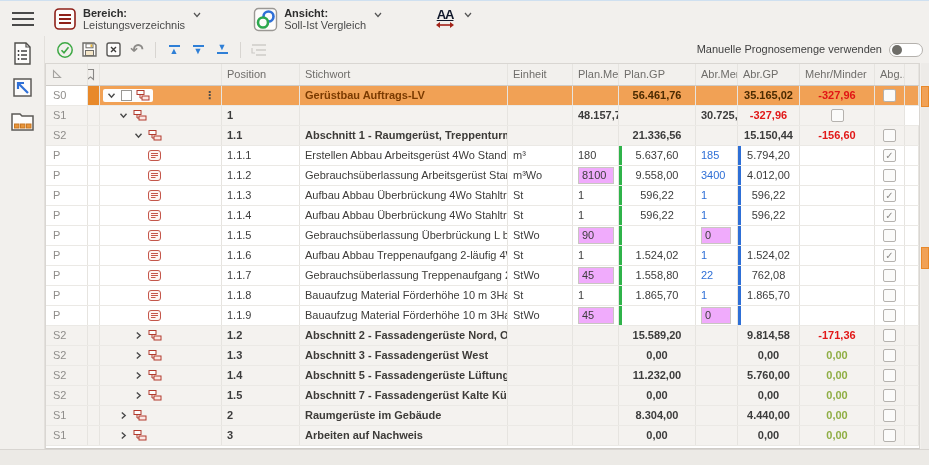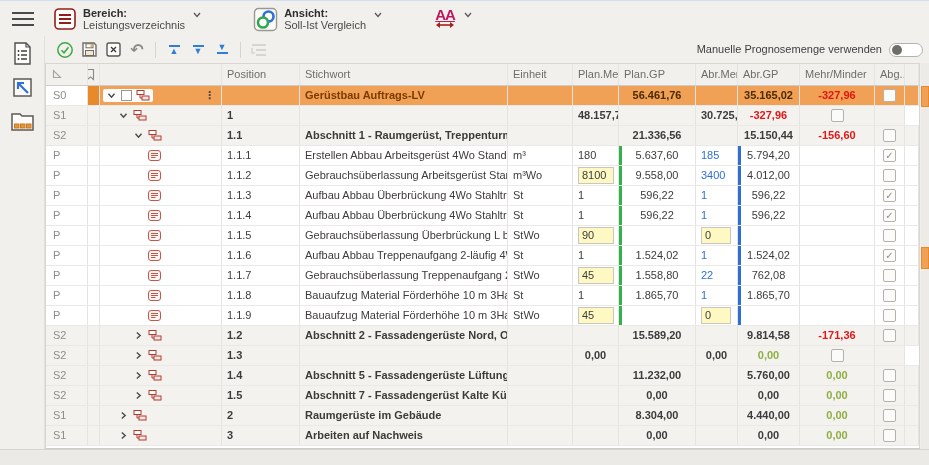--- a/index.html
+++ b/index.html
@@ -53,21 +53,21 @@
   .neg { color:#e11818; font-weight:bold; }
   .zero { color:#8fae44; }
   .sel .c { background:#f1a155; }
   .sel .c.type { background:#fff; color:#8f8d8a; }
   .sel .c.ind { background:#e8892a; }
   .sel .stich { color:#7a3a00; }
   .sel .c.num { color:#4a2a00; }
   .sel .c.num.neg { color:#e11515; }
   .cbx { width:13px; height:13px; border:1px solid #b5b2ae; border-radius:2px; background:#fbfbfa; display:inline-flex; align-items:center; justify-content:center; font-size:10px; color:#8c8a87; margin-top:3px; cursor:pointer; }
   .minicbx { width:11px; height:11px; border:1px solid #9a9894; background:#fff; display:inline-block; cursor:pointer; }
-  .ibox { display:inline-block; min-width:36px; border:1px solid #c9c6c2; background:#fef9c3; padding:0 3px; line-height:15px; margin-top:1px; }
+  .ibox { display:inline-block; min-width:36px; border:1px solid #c9c6c2; background:#f0abfc; padding:0 3px; line-height:15px; margin-top:1px; }
   .vbar { position:absolute; left:0; top:0; width:3px; height:19px; }
   .vbar.g { background:#2fb34a; }
   .vbar.b { background:#2e6fd6; }
   .c.abg { text-align:center; padding:0; }
 
   
   .sliver { position:absolute; left:921px; top:62px; width:8px; height:386px; background:#edebe8; }
   .sliver .frag { position:absolute; left:0; width:8px; background:#f1a155; border:1px solid #e8892a; }
   .footer { position:absolute; left:0; top:448px; width:929px; height:17px; background:#eceae6; border-top:1px solid #d8d5d1; }
 
@@ -117,21 +117,21 @@
       </span>
       <span class="caret">
           <svg width="8" height="6" viewBox="0 0 8 6">
             <path d="M1 1 L4 4.5 L7 1" stroke="#555" fill="none" stroke-width="1.2"></path>
           </svg>
         </span>
     </div>
 
     <div class="tbgroup">
       <span style="text-align:center;">
-        <div style="color:#be185d;font-weight:bold;font-size:15px;line-height:12px;letter-spacing:-1px;text-decoration:underline;">AA</div>
+        <div style="color:#0f172a;font-weight:bold;font-size:13px;line-height:12px;letter-spacing:-1px;text-decoration:underline;">AA</div>
         <svg width="22" height="8" viewBox="0 0 22 8">
             <path d="M4 4 H18" stroke="#a32318" stroke-width="1.6"></path>
             <path d="M6 1 L2 4 L6 7 Z" fill="#a32318"></path>
             <path d="M16 1 L20 4 L16 7 Z" fill="#a32318"></path>
           </svg>
       </span>
       <span class="caret">
           <svg width="8" height="6" viewBox="0 0 8 6">
             <path d="M1 1 L4 4.5 L7 1" stroke="#555" fill="none" stroke-width="1.2"></path>
           </svg>
@@ -612,20 +612,21 @@
               <span>
                 <svg width="14" height="11" viewBox="0 0 14 11">
                   <path d="M4 5 V8 H9 V9" fill="none" stroke="#b23b2e"></path>
                   <rect x="1" y="0.5" width="7" height="4" fill="#fdfdfd" stroke="#b23b2e"></rect>
                   <rect x="6" y="6" width="7" height="4" fill="#fbe6e3" stroke="#b23b2e"></rect>
                 </svg>
               </span>
             </span>
           </div>
           <div class="c bold">1.3</div>
+          <div class="c stich bold">Abschnitt 3 - Fassadengerüst West</div>
           <div class="c "></div>
           <div class="c "></div>
           <div class="c num bold">0,00</div>
           <div class="c blue"></div>
           <div class="c num bold">0,00</div>
           <div class="c num zero bold">0,00</div>
           <div class="c abg"><span class="cbx"></span></div>
           <div class="c "></div>
         </div>
         <div class="trow sbg">

